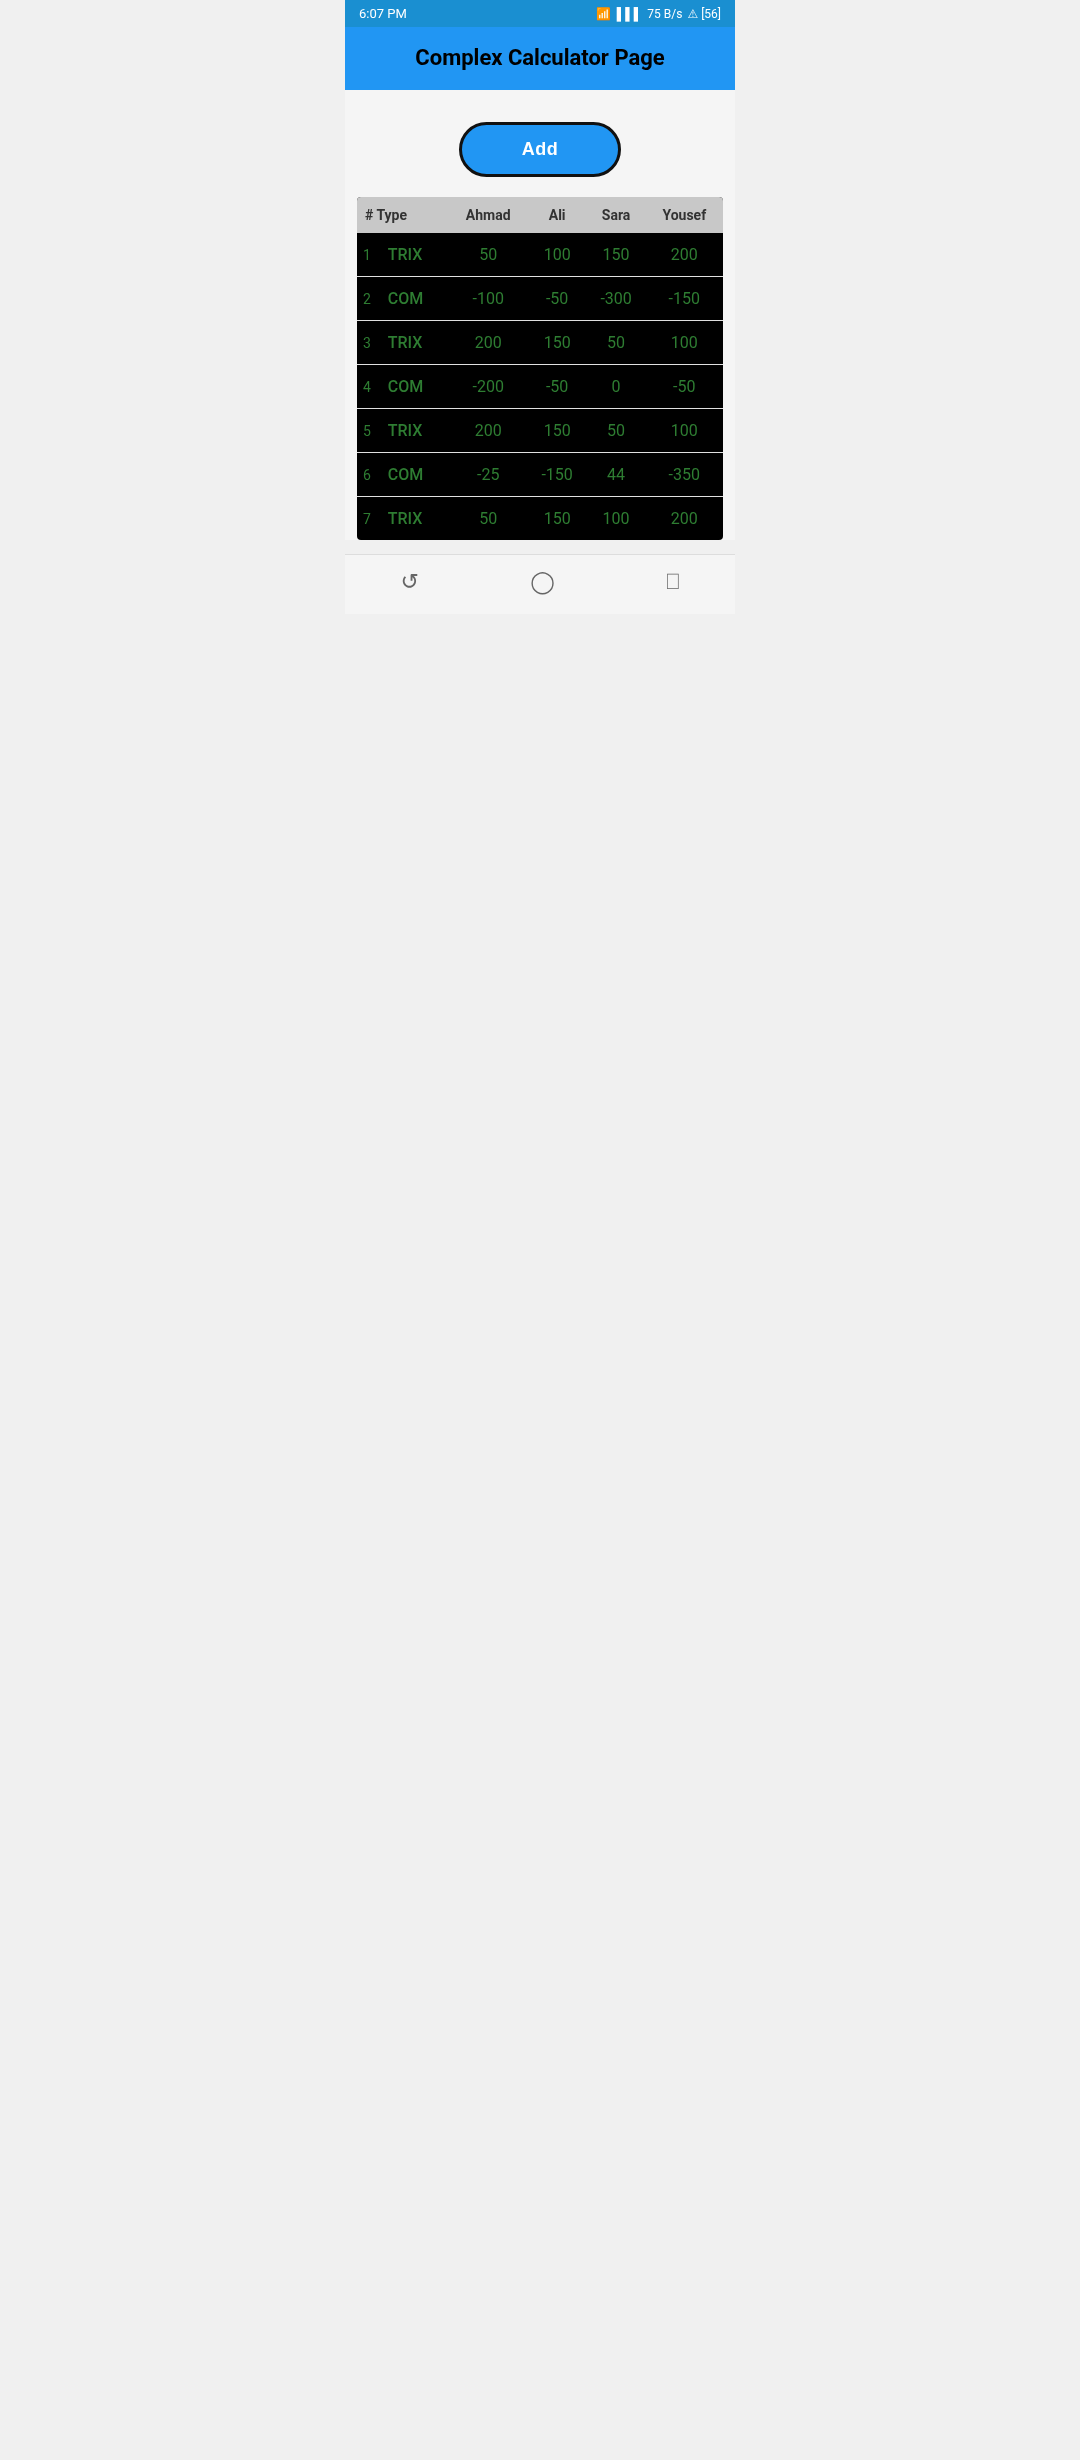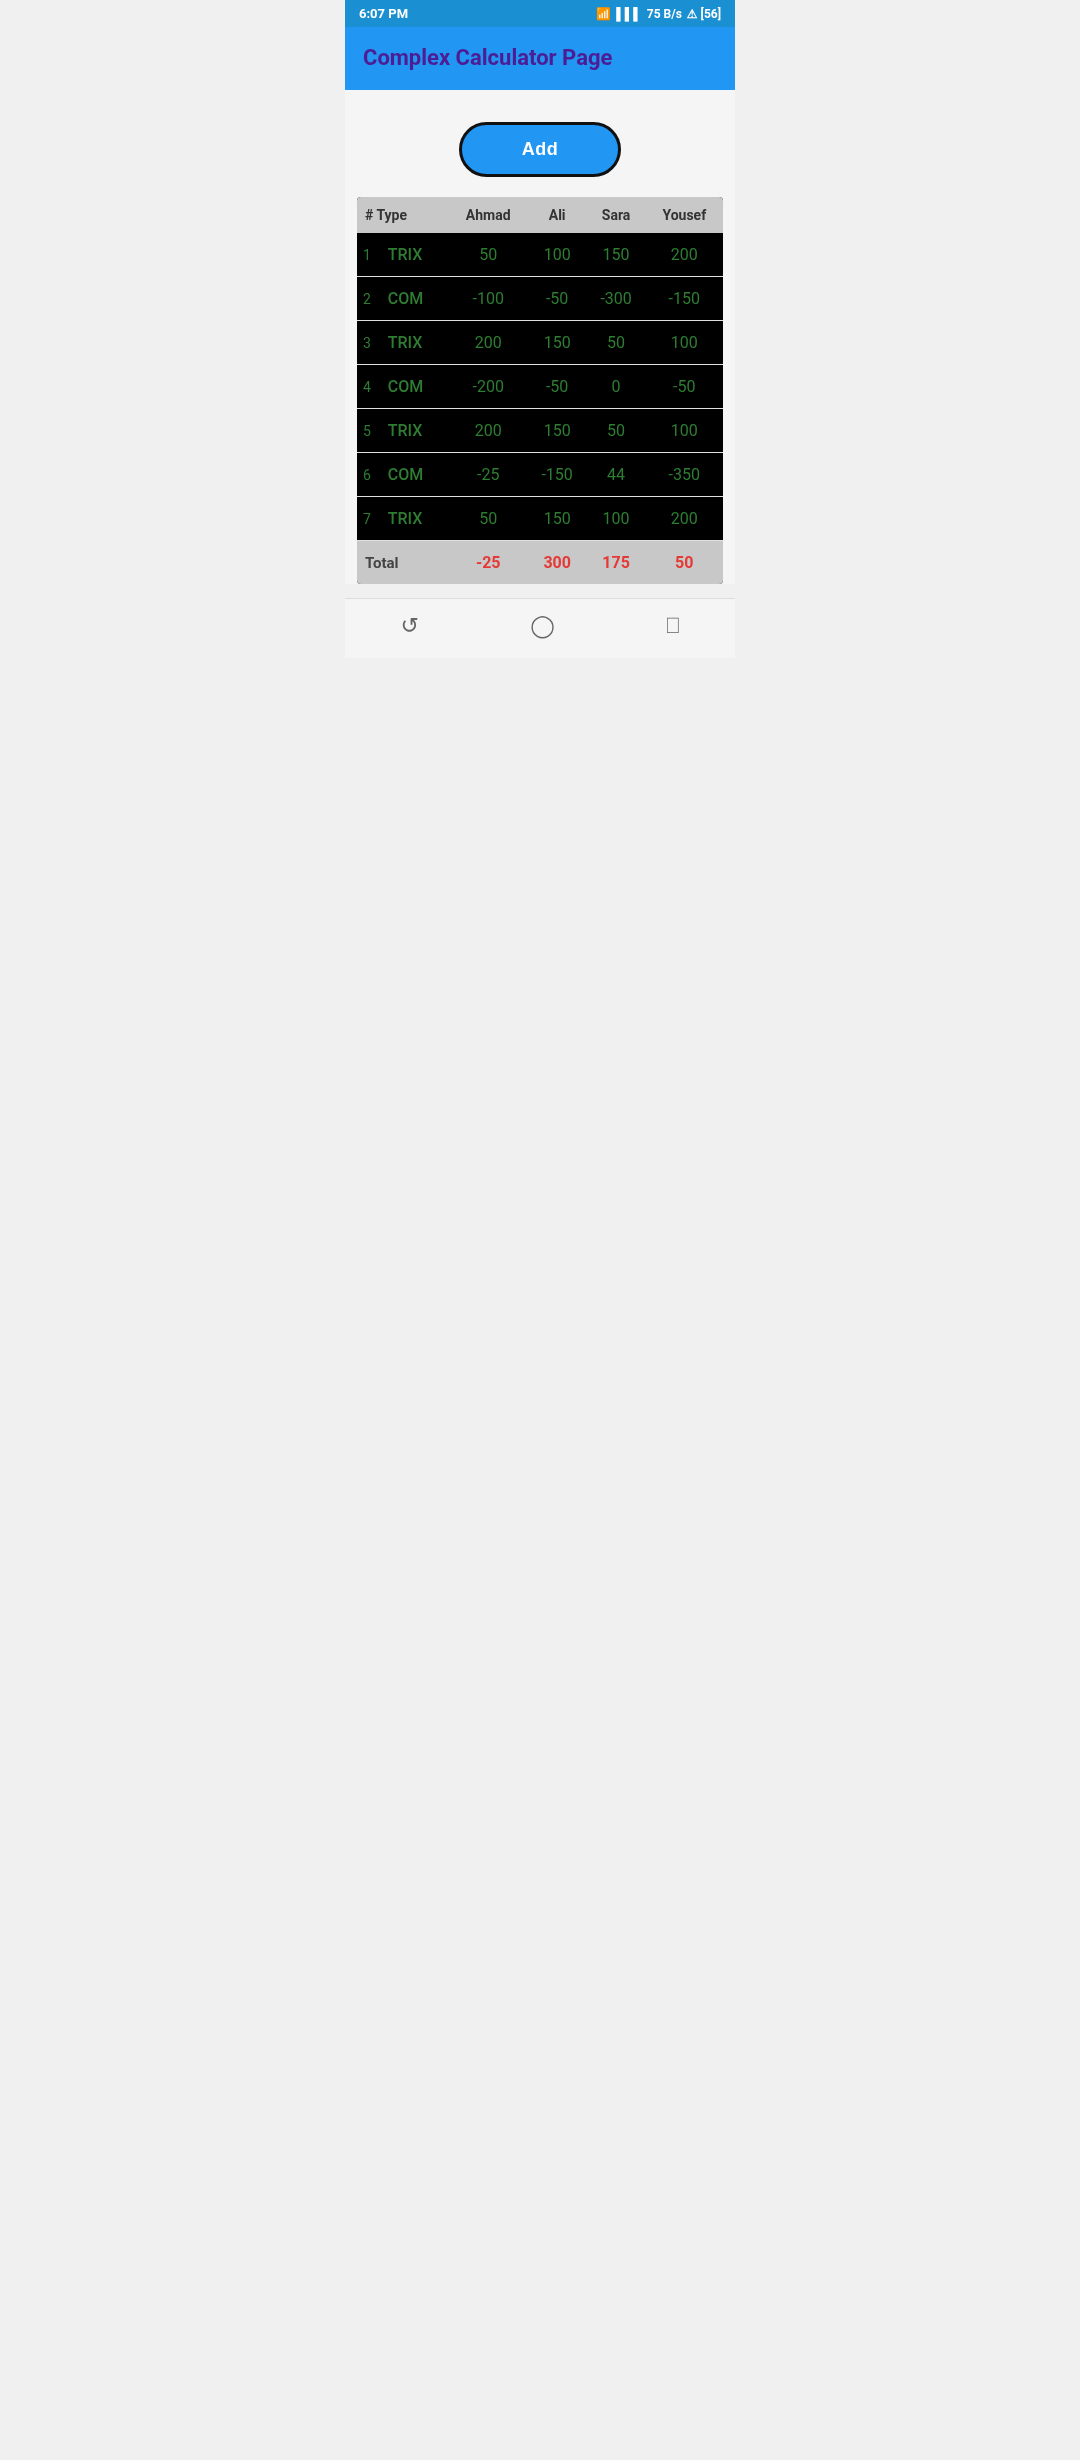--- a/index.html
+++ b/index.html
@@ -16,34 +16,35 @@
 
     
     .status-bar {
       background: #1a8fd1;
       color: white;
       display: flex;
       justify-content: space-between;
       align-items: center;
       padding: 6px 14px;
       font-size: 13px;
-      font-weight: 700;
+      font-weight: 400;
     }
     .status-bar-right {
       display: flex;
       align-items: center;
       gap: 5px;
       font-size: 12px;
     }
 
     
     .header {
       background: #2196F3;
-      color: #4c1d95;
+      color: #000000;
       padding: 18px 18px 20px 18px;
+      text-align: center;
     }
     .header-title {
       font-size: 22px;
       font-weight: bold;
     }
 
     
     .content {
       background: #f5f5f5;
       padding: 18px 12px 0 12px;
@@ -306,27 +307,20 @@
       <td>-350</td>
     </tr>
           <tr class="row-trix">
       <td style="color:#888;font-size:14px;padding-left:6px;text-align:left;">7</td>
       <td style="text-align:left;color:#2e7d32;font-weight:500;">TRIX</td>
       <td>50</td>
       <td>150</td>
       <td>100</td>
       <td>200</td>
     </tr>
-          <tr class="total-row">
-    <td colspan="2" style="text-align:left;padding-left:8px;color:#444;font-weight:bold;">Total</td>
-    <td style="color:#e53935;font-weight:bold;">-25</td>
-    <td style="color:#e53935;font-weight:bold;">300</td>
-    <td style="color:#e53935;font-weight:bold;">175</td>
-    <td style="color:#e53935;font-weight:bold;">50</td>
-  </tr>
         </tbody>
     </table>
   </div>
 
 
 </div>
 
 <div class="bottom-nav">
   <span class="nav-icon">↺</span>
   <span class="nav-icon">◯</span>

